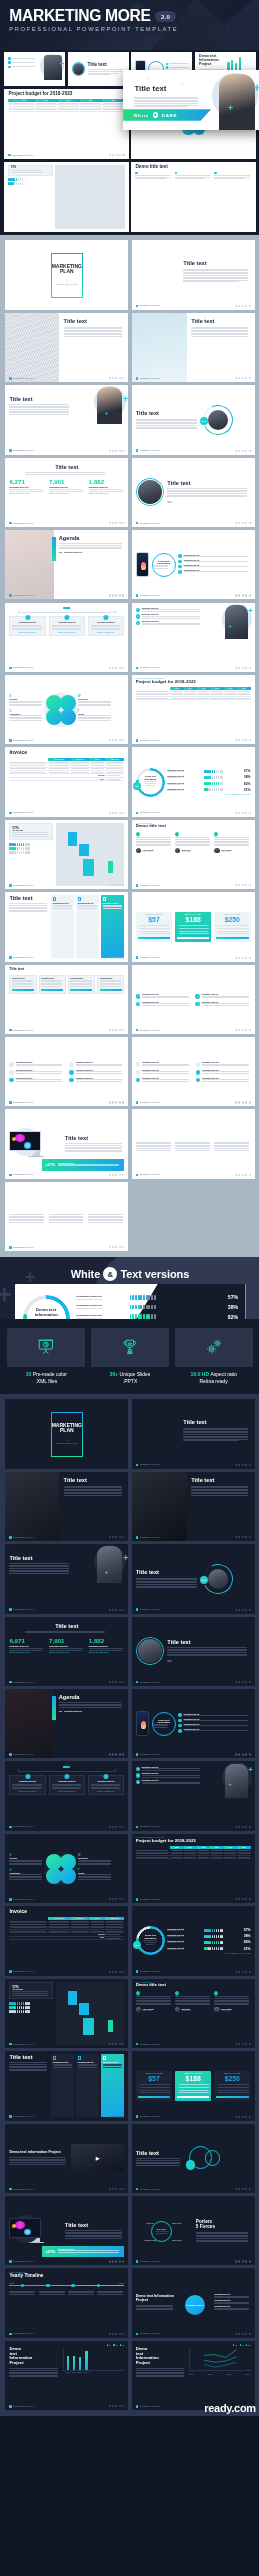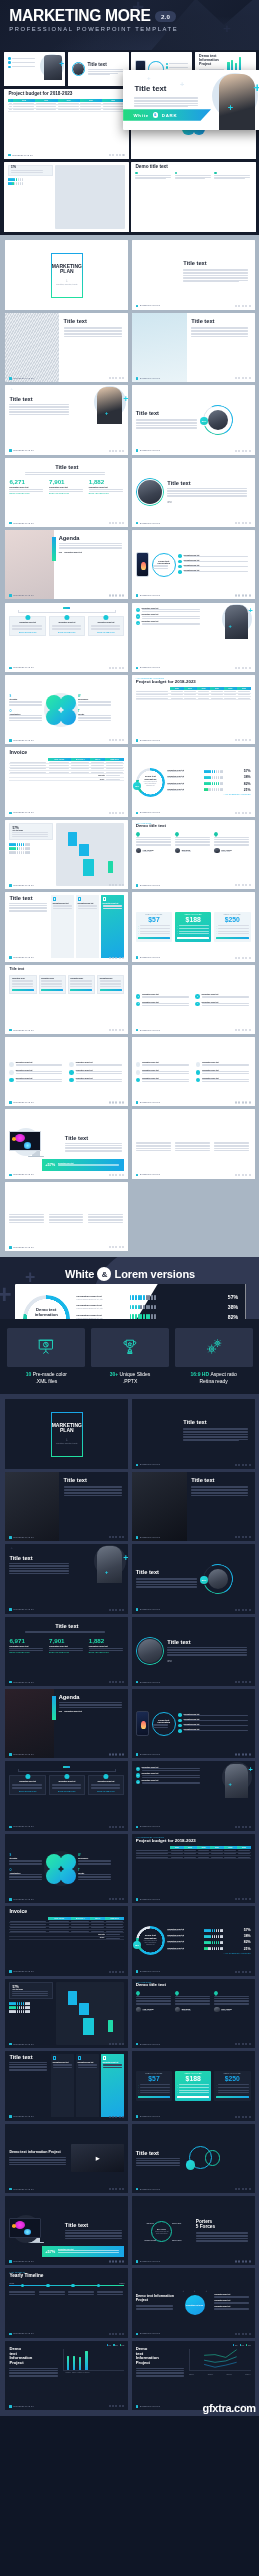--- a/index.html
+++ b/index.html
@@ -2009,21 +2009,21 @@
   </div>
         </div>
       </div>
   </div>
 
   <div class="band">
     <div class="swoop"></div>
     <div class="bplus" style="left:25px;top:9.3px;font-size:17.7px;">+</div>
     <div class="bplus" style="left:-3.1px;top:23px;font-size:25px;">+</div>
     <h2>
-      <span>White</span><span class="amp">&amp;</span><span>Lorem versions</span>
+      <span>White</span><span class="amp">&amp;</span><span>Text versions</span>
     </h2>
 
     <div class="showcase">
       <div class="darkhalf"></div>
       <div style="position:absolute;left:8.3px;top:11.4px;width:47px;height:47px;">
         <div class="donut" style="width:47px;height:47px;"></div>
         <div style="position:absolute;left:-4.2px;top:24px;width:13.5px;height:13.5px;border-radius:50%;background:linear-gradient(135deg,#22d8e8,#1fc9b8);display:flex;align-items:center;justify-content:center;font-size:3.6px;font-weight:700;color:#fff;">73%</div>
         <div style="position:absolute;left:11.4px;top:12.5px;width:24px;text-align:center;">
           <div style="font-size:4.2px;font-weight:700;color:#1d2433;line-height:1.15;">Demo text information</div>
           <div class="tiny" style="margin-top:1.6px;color:#8e98a9;">Lorem ipsum dolor sit amet, consectetuer adipiscing elit, sed diam nonummy nibh</div>
@@ -3634,15 +3634,15 @@
               <i></i>
               <i></i>
               <i></i>
               <i></i>
             </div>
   </div>
         </div>
       </div>
   </div>
 
-  <div class="watermark">gfxtra.com</div>
+  <div class="watermark">ready.com</div>
 </div>
 
 
 </body></html>

